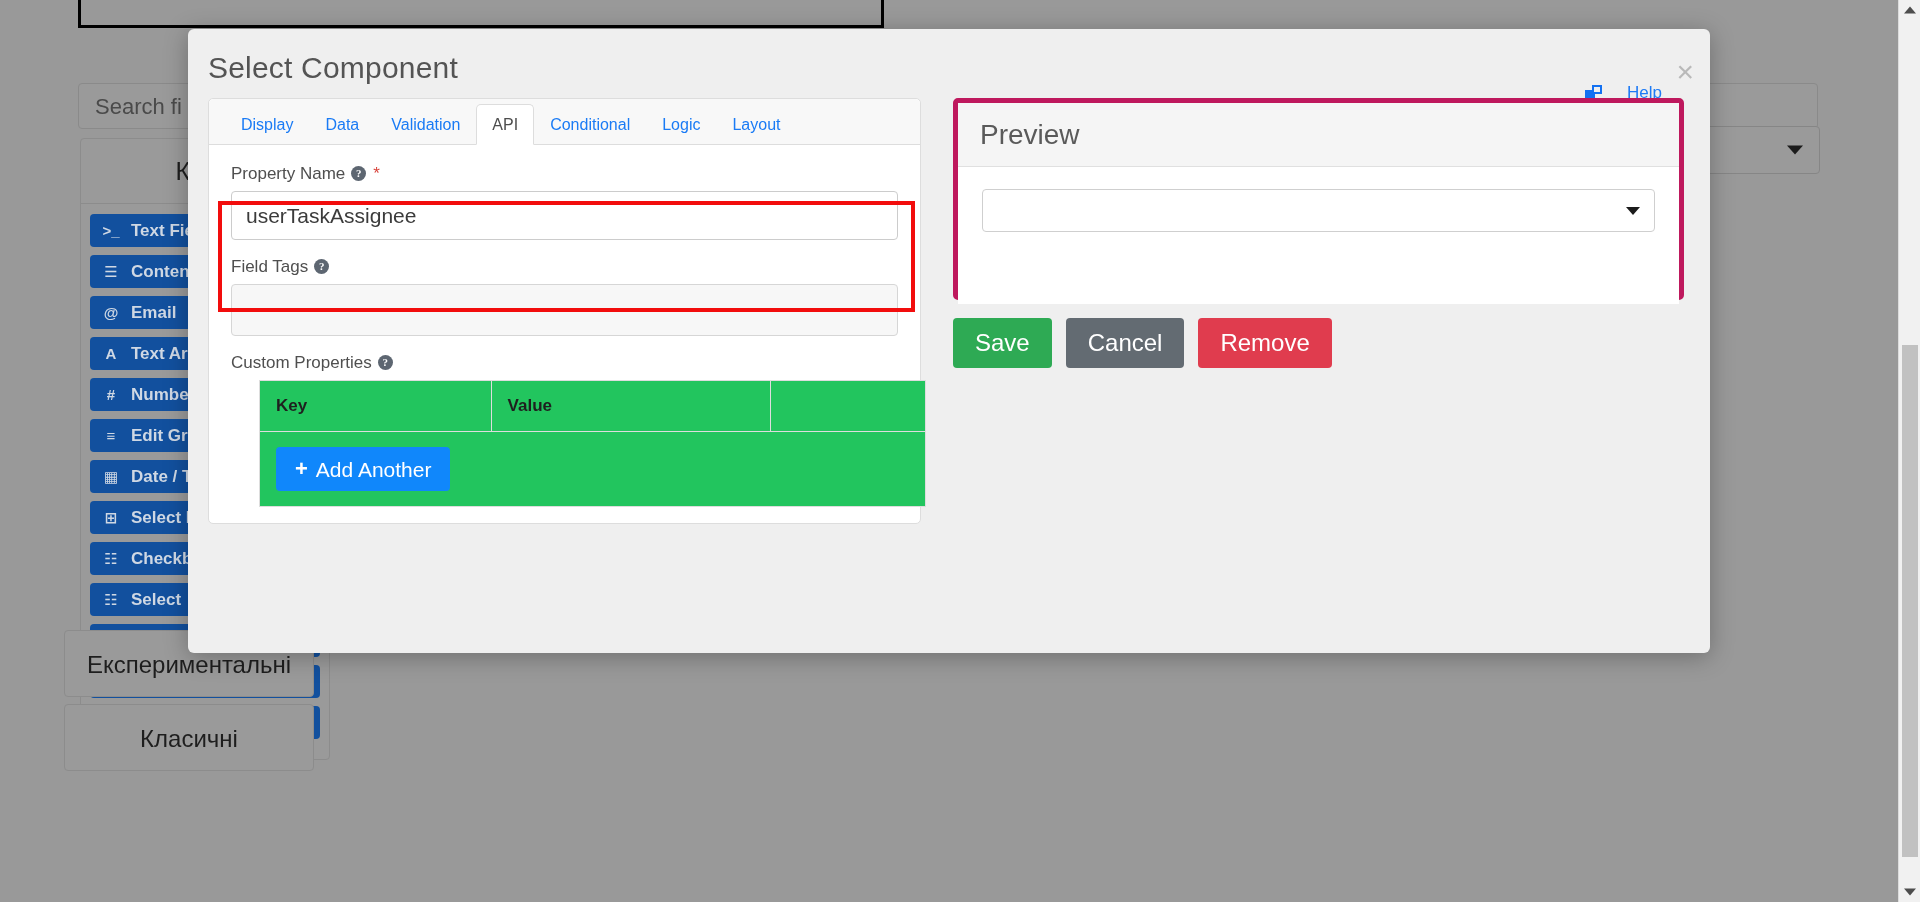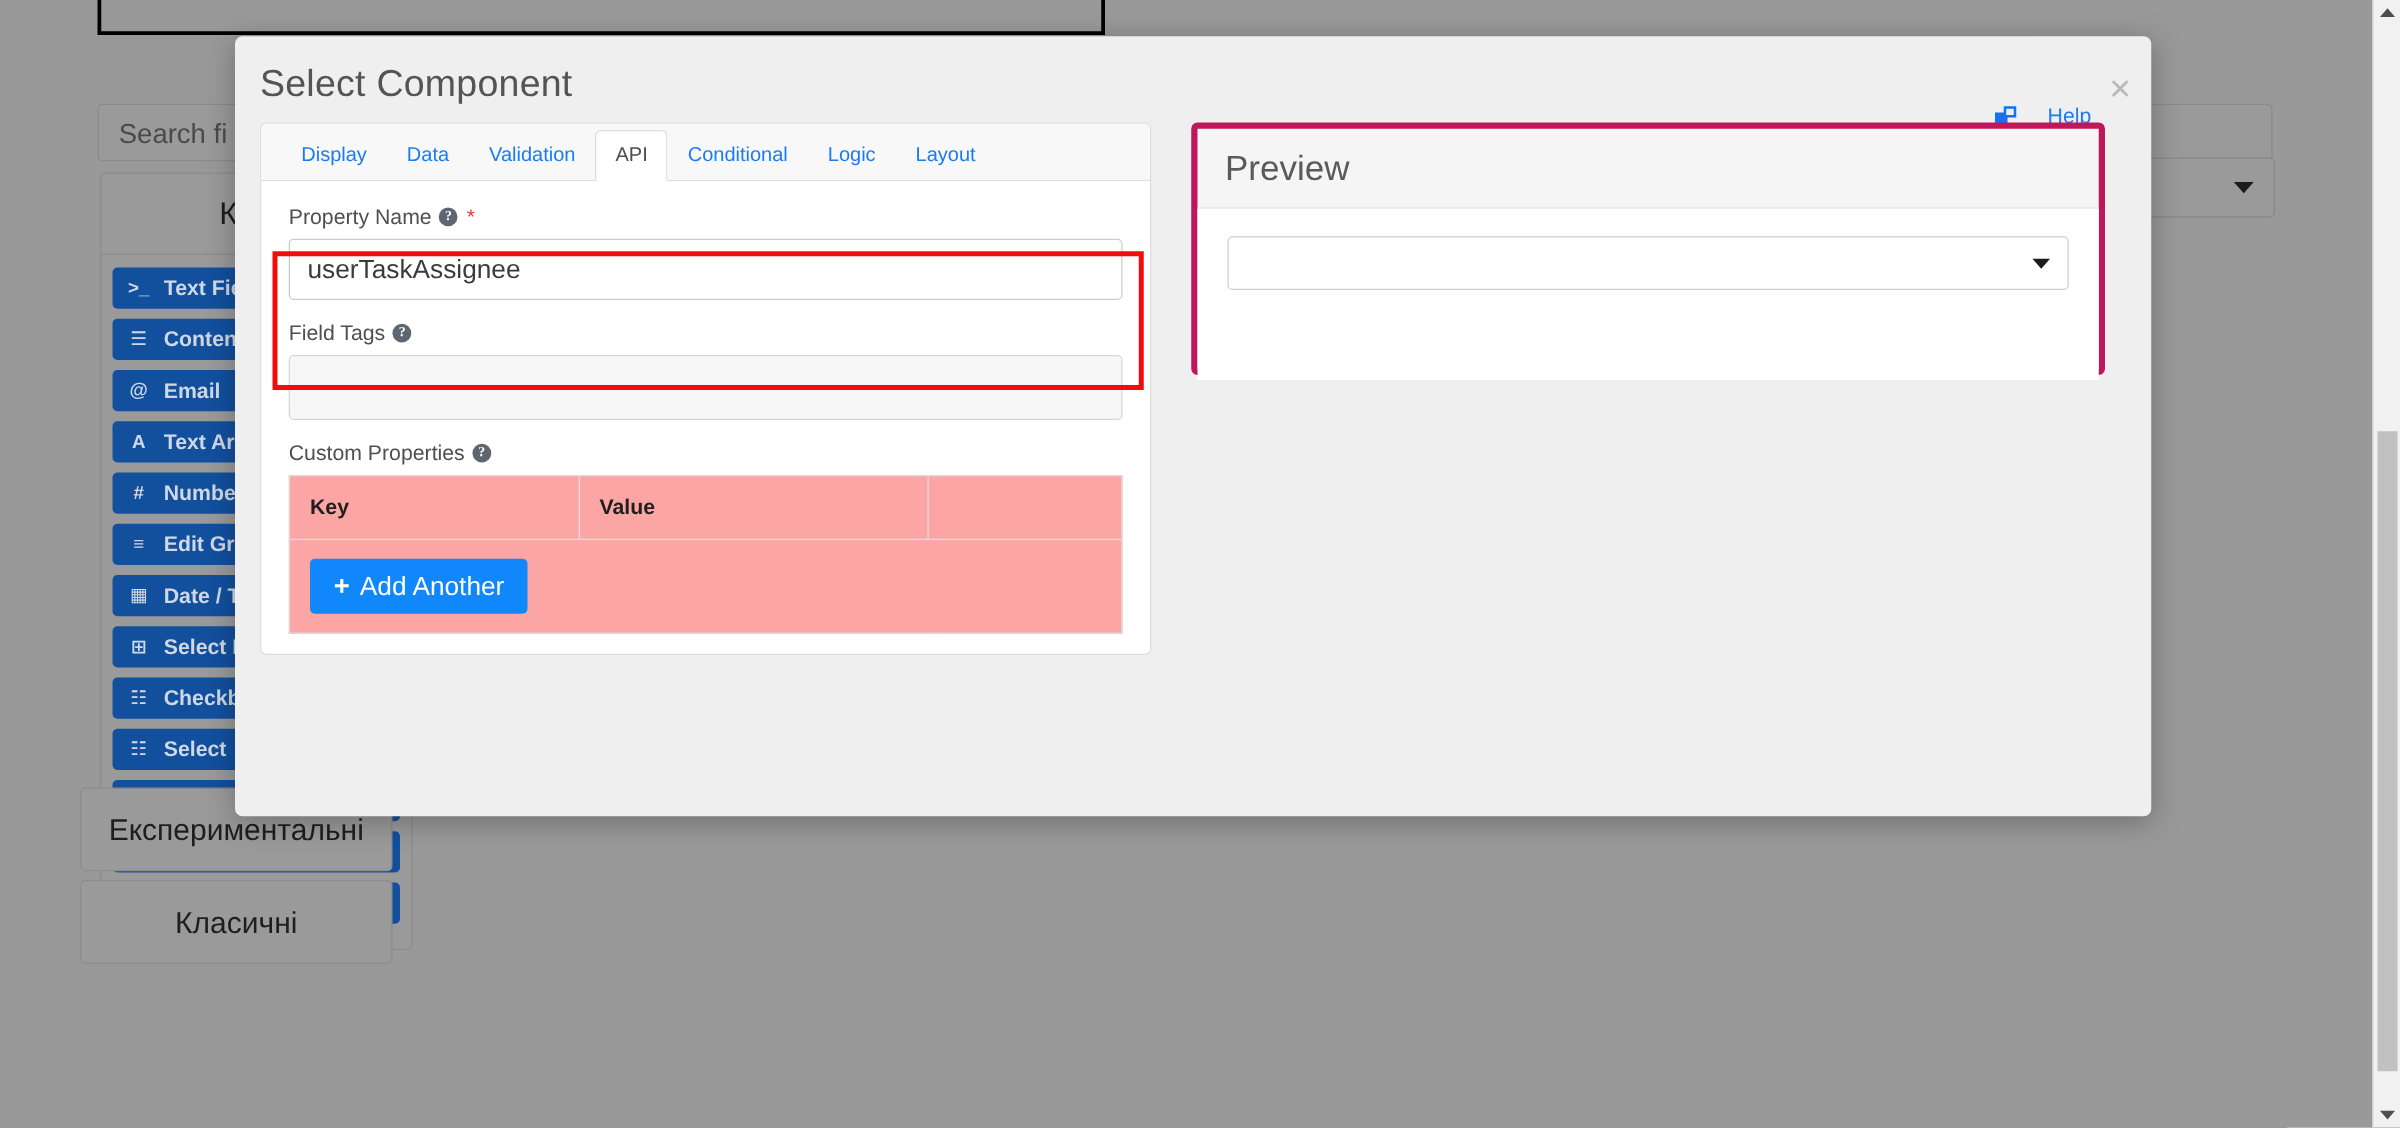--- a/index.html
+++ b/index.html
@@ -96,21 +96,20 @@
   .pagescroll .thumb{
     position:absolute;left:3px;width:16px;top:345px;height:512px;
     background:#c1c1c1;border-radius:0;
   }
 
   
   #modal{
     position:absolute;left:188px;top:29px;width:1522px;height:624px;
     background:#efefef;border-radius:6px;
     box-shadow:0 4px 24px rgba(0,0,0,.28);
-    padding-left:11px;
   }
   .modal-title{
     position:absolute;left:20px;top:22px;
     font-size:30px;color:#545454;font-weight:400;letter-spacing:.2px;
   }
   .modal-close{
     position:absolute;right:16px;top:28px;
     font-size:30px;line-height:1;color:#b9b9b9;font-weight:400;
     cursor:pointer;user-select:none;
   }
@@ -175,21 +174,21 @@
   
   #prop-highlight{
     position:absolute;left:9px;top:56px;width:697px;height:111px;
     border:4px solid #f20d0d;box-sizing:border-box;pointer-events:none;
     z-index:5;
   }
 
   
   .cptable{
     width:100%;border:1px solid #dddddd;border-collapse:collapse;
-    box-sizing:border-box;background:#fca5a5;
+    box-sizing:border-box;background:#22c55e;margin-left:28px;
   }
   .cptable th{
     text-align:left;font-size:17px;color:#1f1f1f;font-weight:bold;
     padding:15px 16px;border-bottom:1px solid #dddddd;
     border-right:1px solid #dddddd;
   }
   .cptable th.c3{width:122px;border-right:0;}
   .cptable td{padding:15px 16px;}
   .btn-add{
     display:inline-flex;align-items:center;gap:8px;
@@ -398,14 +397,19 @@
 
   <div id="rightcol">
     <div class="preview-head">Preview</div>
     <div class="preview-body">
       <div class="pv-select">
         <span class="caret"></span>
       </div>
     </div>
   </div>
 
+  <div class="actions">
+    <button class="abtn save">Save</button>
+    <button class="abtn cancel">Cancel</button>
+    <button class="abtn remove">Remove</button>
+  </div>
 
 </div>
 
 </body></html>

